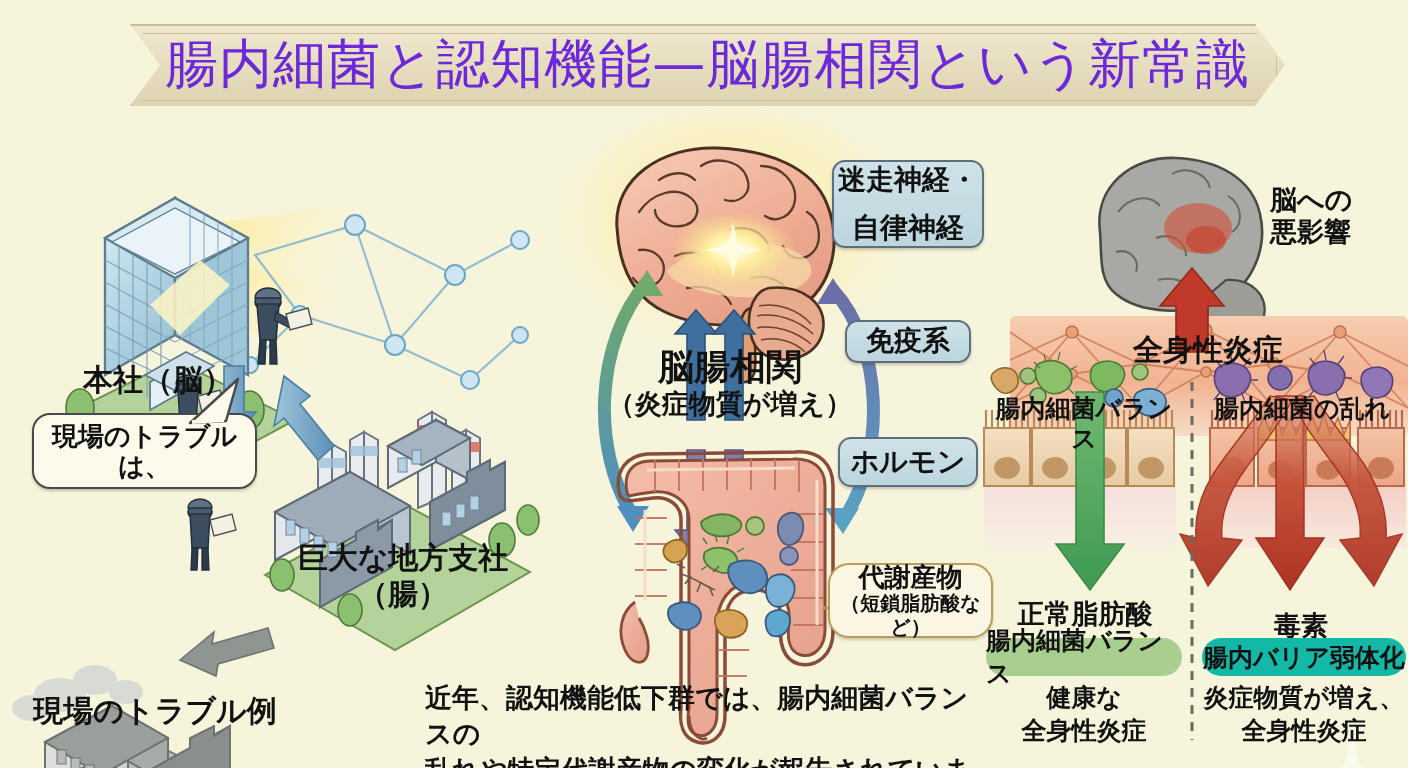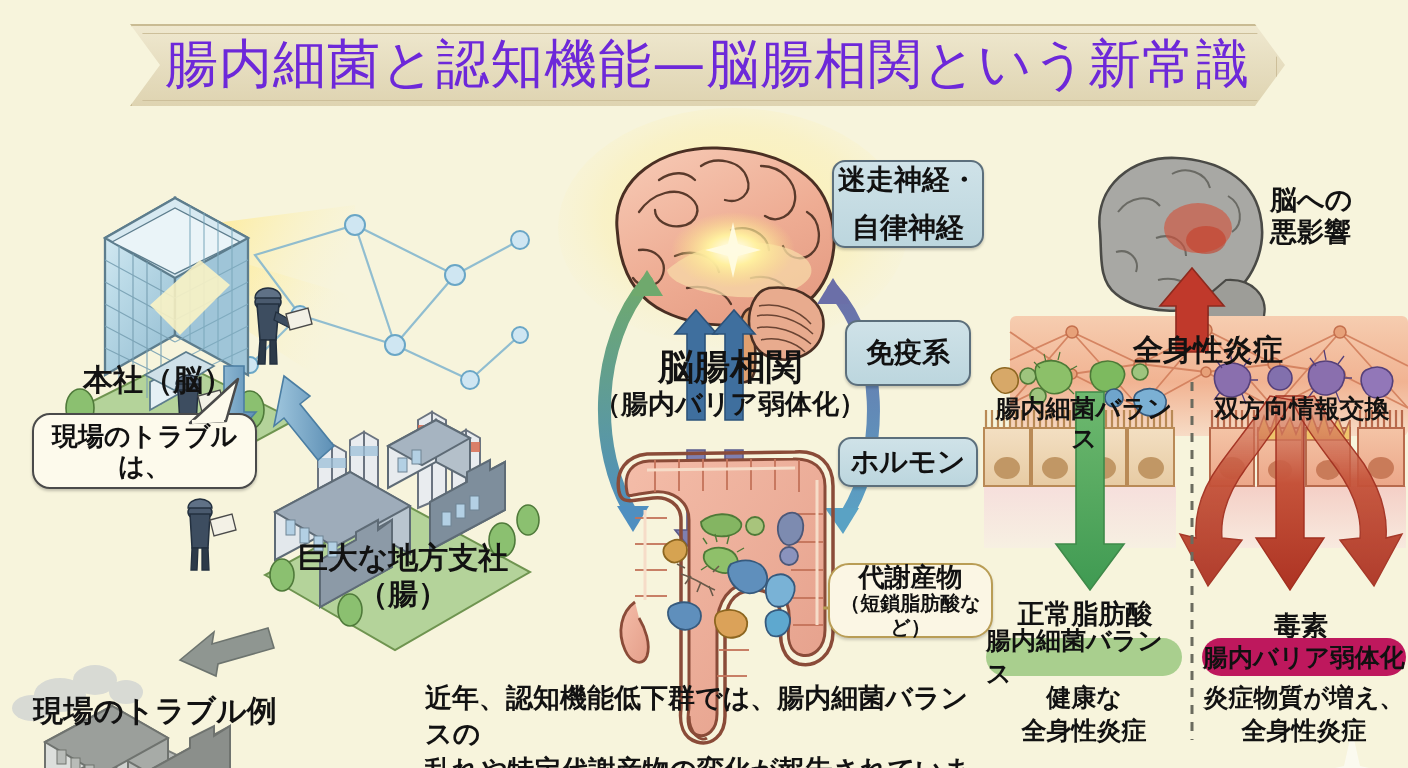--- a/index.html
+++ b/index.html
@@ -57,21 +57,21 @@
   
   svg{display:block;overflow:visible;}
 
   
   .pill{
     box-sizing:border-box;border-radius:20px;display:flex;
     align-items:center;justify-content:center;
     font-weight:bold;font-size:25px;color:#111;
   }
   .pill-green{background:#a9cf8e;}
-  .pill-orange{background:#be185d;}
+  .pill-orange{background:#14b8a6;}
 </style>
 </head>
 <body>
 
 <div class="stage">
 
   <div class="abs" id="title-banner">
     <div id="title-banner-inner"></div>
   </div>
   <div class="abs" id="title-text">腸内細菌と認知機能—脳腸相関という新常識</div>
@@ -423,33 +423,33 @@
         <g stroke="#6b5a4a" stroke-width="1.6" fill="none">
           <path d="M126,454 C140,458 150,466 160,470"></path>
           <path d="M130,448 L122,444 M136,456 L130,464 M146,462 L142,472 M154,466 L158,476 M158,452 L164,446"></path>
         </g>
       </g>
 
       <path d="M268,488 L300,488 L312,474" fill="none" stroke="#b99d55" stroke-width="3"></path>
     </svg>
 
     <div class="abs lbl" style="left:30px;top:225px;width:290px;font-size:36px;">脳腸相関</div>
-    <div class="abs lbl" style="left:20px;top:268px;width:310px;font-size:27px;">（腸内バリア弱体化）</div>
+    <div class="abs lbl" style="left:20px;top:268px;width:310px;font-size:27px;">（炎症物質が増え）</div>
 
     <div class="abs lbl" style="left:-130px;top:560px;width:560px;font-size:27px;line-height:1.34;text-align:left;">
       <div>近年、認知機能低下群では、腸内細菌バランスの</div>
       <div>乱れや特定代謝産物の変化が報告されています。</div>
     </div>
   </div>
 
   <div class="abs box blue-box" style="left:832px;top:160px;width:152px;height:88px;flex-direction:column;gap:16px;">
     <div>迷走神経・</div>
     <div>自律神経</div>
   </div>
-  <div class="abs box blue-box" style="left:845px;top:320px;width:126px;height:66px;">免疫系</div>
+  <div class="abs box blue-box" style="left:845px;top:320px;width:126px;height:43px;">免疫系</div>
   <div class="abs box blue-box" style="left:838px;top:437px;width:140px;height:50px;">ホルモン</div>
 
   <div class="abs box tan-box" style="left:828px;top:563px;width:165px;height:75px;flex-direction:column;">
     <div style="font-size:26px;font-weight:bold;">代謝産物</div>
     <div style="font-size:20px;font-weight:bold;">（短鎖脂肪酸など）</div>
   </div>
 
   <div class="abs" style="left:980px;top:120px;width:428px;height:648px;">
 
     <svg class="abs" style="left:0;top:0;" width="428" height="648">
@@ -614,21 +614,21 @@
     </svg>
 
     <div class="abs lbl" style="left:290px;top:48px;width:135px;font-size:27px;text-align:left;margin-top:16px;">
       <div>脳への</div>
       <div>悪影響</div>
     </div>
 
     <div class="abs lbl" style="left:108px;top:212px;width:240px;font-size:30px;">全身性炎症</div>
 
     <div class="abs lbl" style="left:4px;top:274px;width:200px;font-size:25px;">腸内細菌バランス</div>
-    <div class="abs lbl" style="left:222px;top:274px;width:200px;font-size:25px;">双方向情報交換</div>
+    <div class="abs lbl" style="left:222px;top:274px;width:200px;font-size:25px;">腸内細菌の乱れ</div>
 
     <div class="abs lbl" style="left:10px;top:478px;width:190px;font-size:27px;">正常脂肪酸</div>
     <div class="abs lbl" style="left:226px;top:478px;width:190px;font-size:27px;margin-top:12px;">毒素</div>
 
     <div class="abs pill pill-green" style="left:6px;top:518px;width:196px;height:38px;">腸内細菌バランス</div>
     <div class="abs pill pill-orange" style="left:222px;top:518px;width:204px;height:38px;">腸内バリア弱体化</div>
 
     <div class="abs lbl" style="left:6px;top:562px;width:196px;font-size:25px;line-height:1.3;">
       <div>健康な</div>
       <div>全身性炎症</div>

